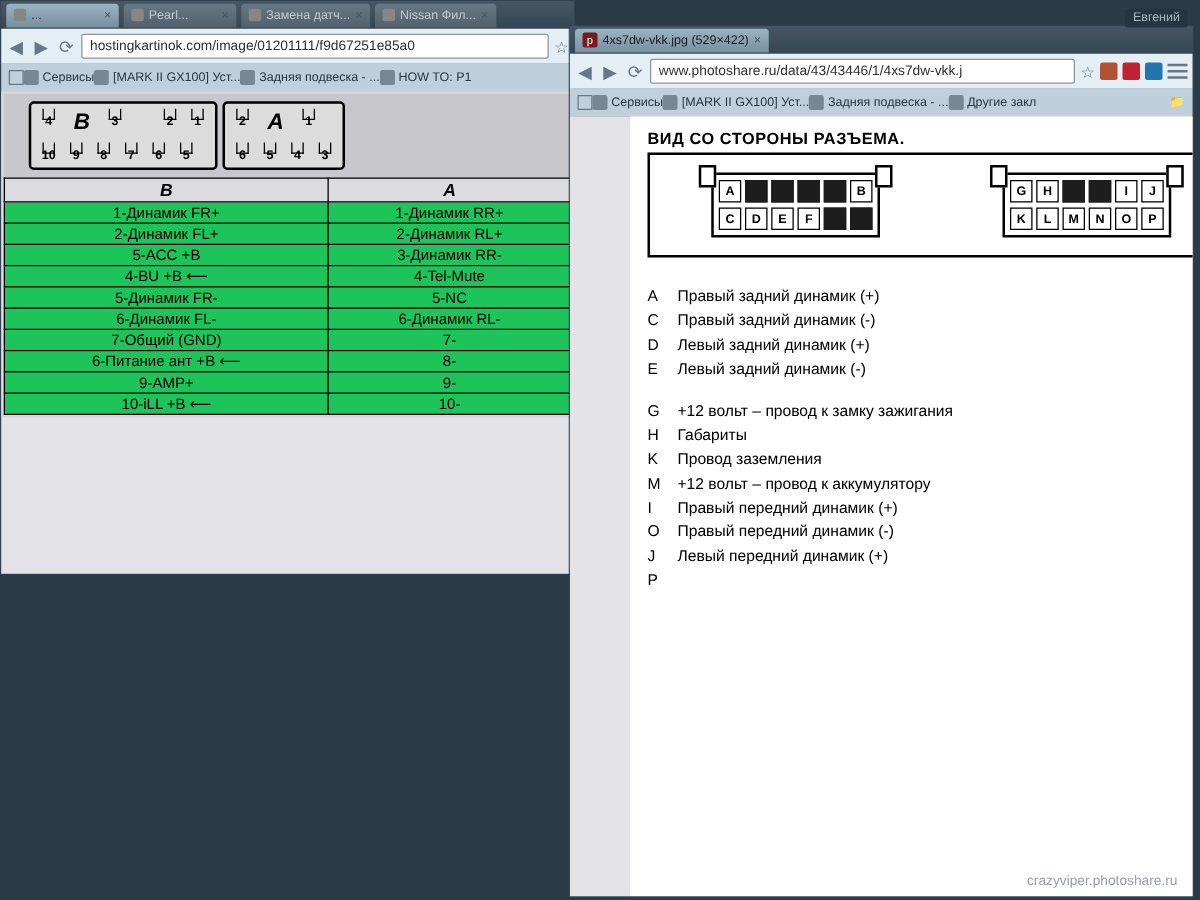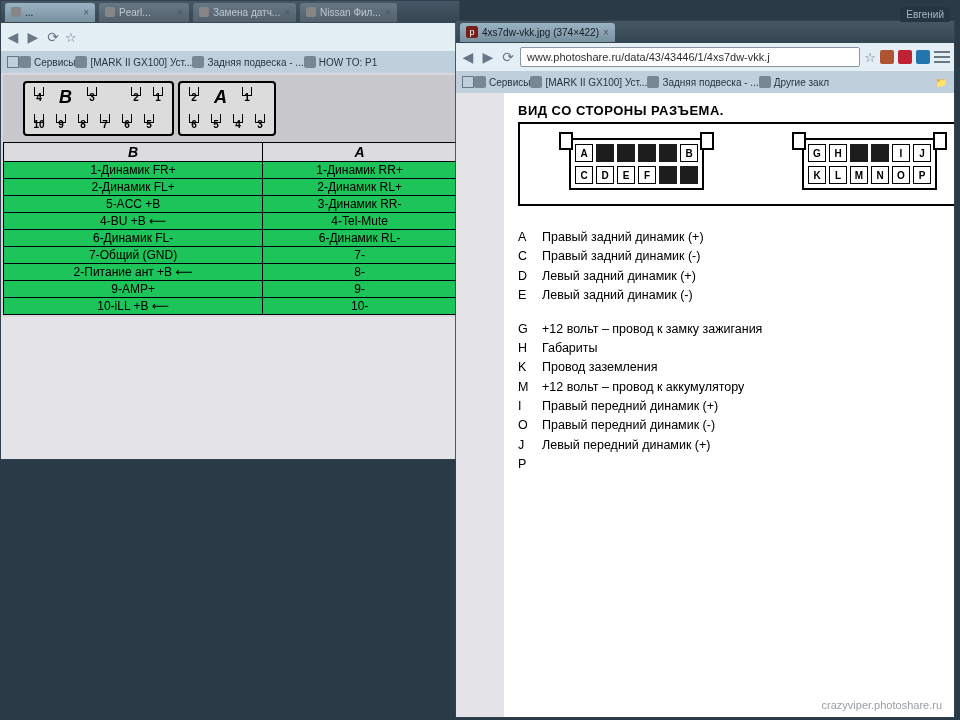--- a/index.html
+++ b/index.html
@@ -185,20 +185,21 @@
       <div class="tab inactive">
         <span style="width:10px;height:10px;background:#888;border-radius:2px;"></span>
         <span>Nissan Фил...</span>
         <span class="x">×</span>
       </div>
     </div>
   <div class="urlbar">
     <span class="nav-icon">◀</span>
     <span class="nav-icon">▶</span>
     <span class="nav-icon">⟳</span>
+    <input value="hostingkartinok.com/image/01201111/f9d67251e85a0" style="">
     <span class="star">☆</span>
   </div>
   <div class="bookbar" id="bm1">
       <span style="width:12px;height:12px;border:1px solid #6a7a88;"></span>
       <span class="bm">
         <span class="ico"></span>
         <span>Сервисы</span>
       </span>
       <span class="bm">
         <span class="ico"></span>
@@ -266,50 +267,54 @@
             </tr>
             <tr>
               <td>5-ACC +B</td>
               <td>3-Динамик RR-</td>
             </tr>
             <tr>
               <td>4-BU +B   ⟵</td>
               <td>4-Tel-Mute</td>
             </tr>
             <tr>
+              <td>5-Динамик FR-</td>
+              <td>5-NC</td>
+            </tr>
+            <tr>
               <td>6-Динамик FL-</td>
               <td>6-Динамик RL-</td>
             </tr>
             <tr>
               <td>7-Общий (GND)</td>
               <td>7-</td>
             </tr>
             <tr>
-              <td>2-Питание ант +B   ⟵</td>
+              <td>6-Питание ант +B   ⟵</td>
               <td>8-</td>
             </tr>
             <tr>
               <td>9-AMP+</td>
               <td>9-</td>
             </tr>
             <tr>
               <td>10-iLL +B   ⟵</td>
               <td>10-</td>
             </tr>
           </tbody>
       </table>
     </div>
   </div>
 </div>
 
 <div class="browser-chrome win2">
   <div class="tabbar">
     <div class="tab">
       <span style="width:12px;height:12px;background:#7a2020;color:#fff;font-size:9px;display:flex;align-items:center;justify-content:center;border-radius:2px;">p</span>
-      <span>4xs7dw-vkk.jpg (374×422)</span>
+      <span>4xs7dw-vkk.jpg (529×422)</span>
       <span class="x">×</span>
     </div>
   </div>
   <div class="urlbar">
     <span class="nav-icon">◀</span>
     <span class="nav-icon">▶</span>
     <span class="nav-icon">⟳</span>
     <input value="www.photoshare.ru/data/43/43446/1/4xs7dw-vkk.j" style="">
     <span class="star">☆</span>
     <div class="extras">

